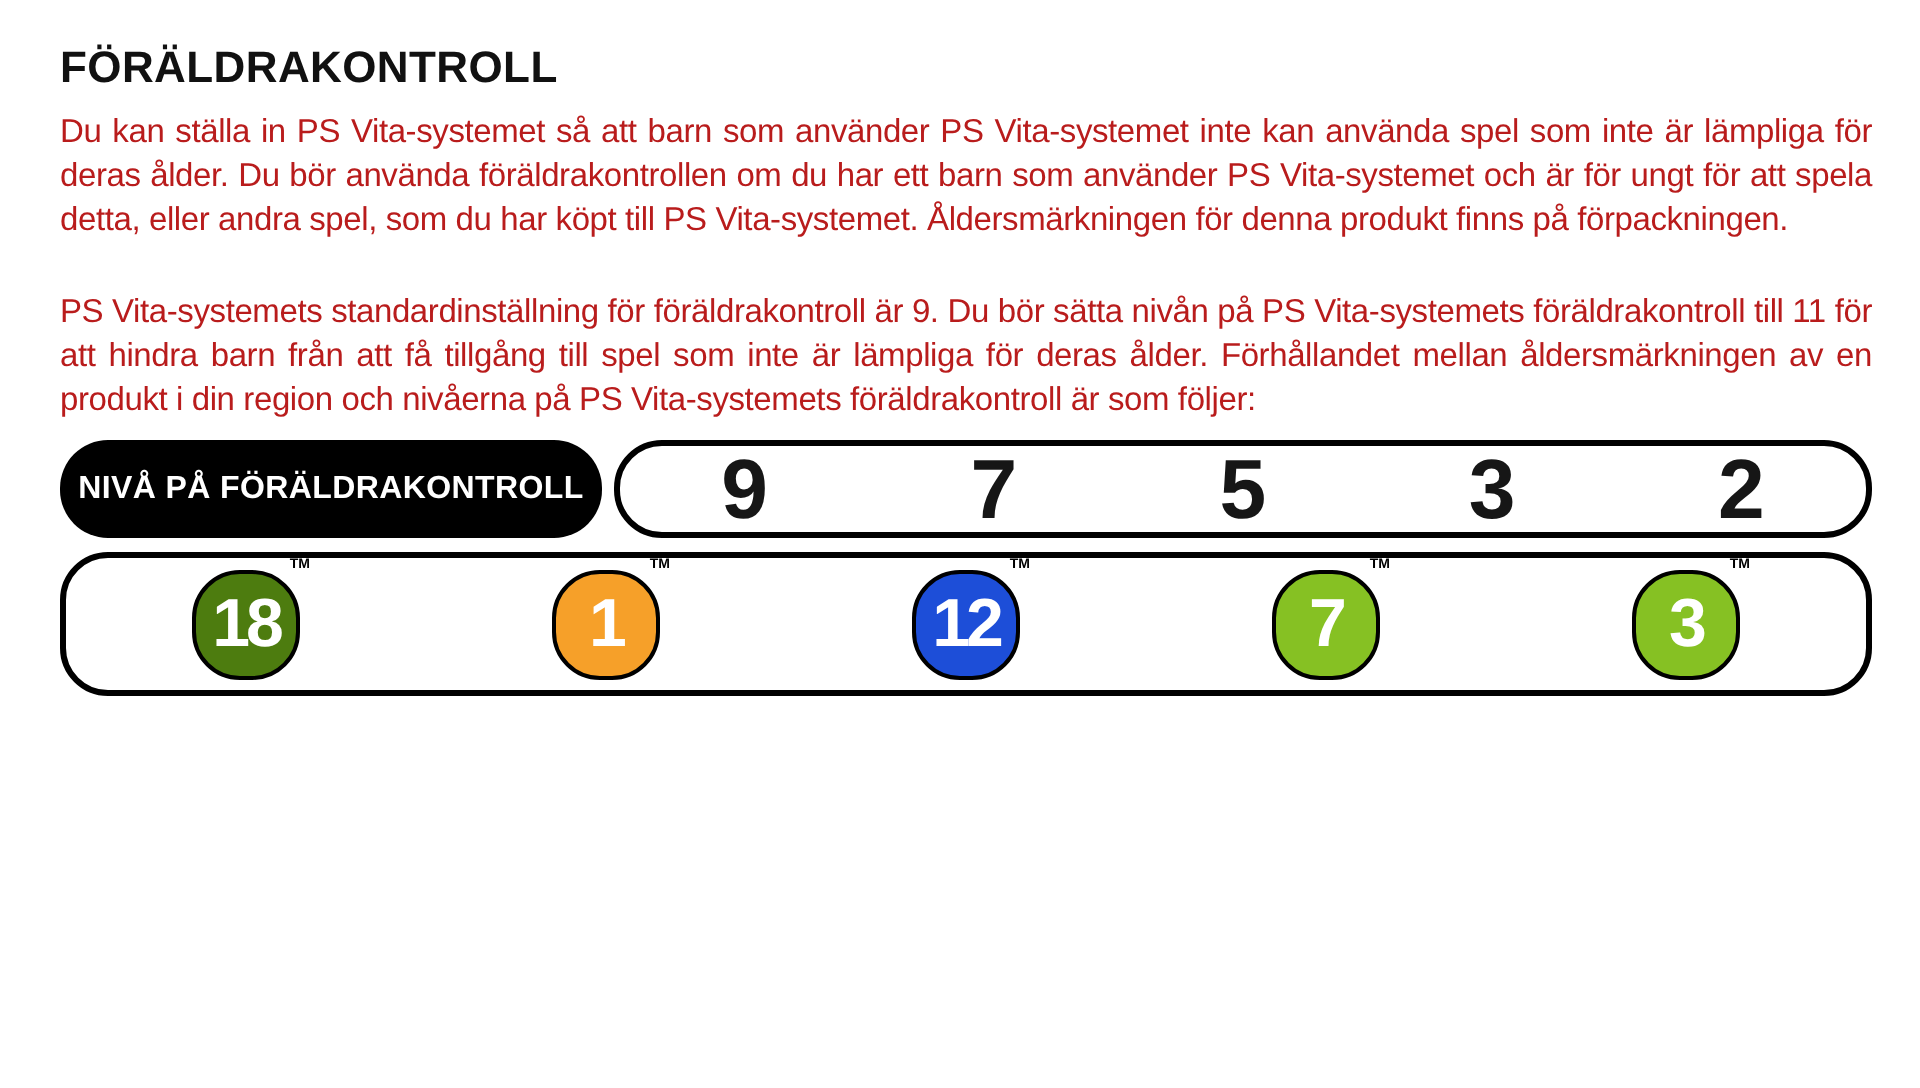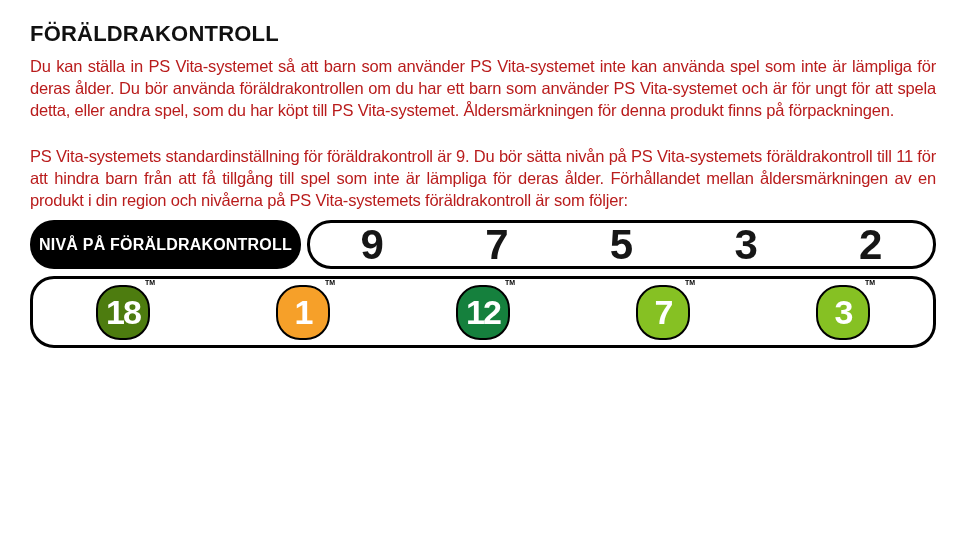--- a/index.html
+++ b/index.html
@@ -149,21 +149,21 @@
         </div>
 
         <div class="slot">
           <div class="pegi" style="background: rgb(246, 160, 41);">
             <span class="pegi-num">1</span>
             <span class="pegi-tm">TM</span>
           </div>
         </div>
 
         <div class="slot">
-          <div class="pegi" style="background: #15803d;">
+          <div class="pegi" style="background: #1d4ed8;">
             <span class="pegi-num">12</span>
             <span class="pegi-tm">TM</span>
           </div>
         </div>
 
         <div class="slot">
           <div class="pegi" style="background: rgb(134, 193, 35);">
             <span class="pegi-num">7</span>
             <span class="pegi-tm">TM</span>
           </div>

